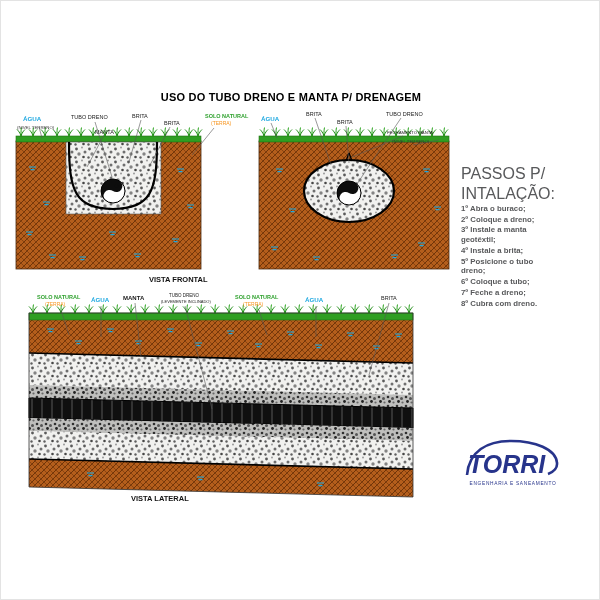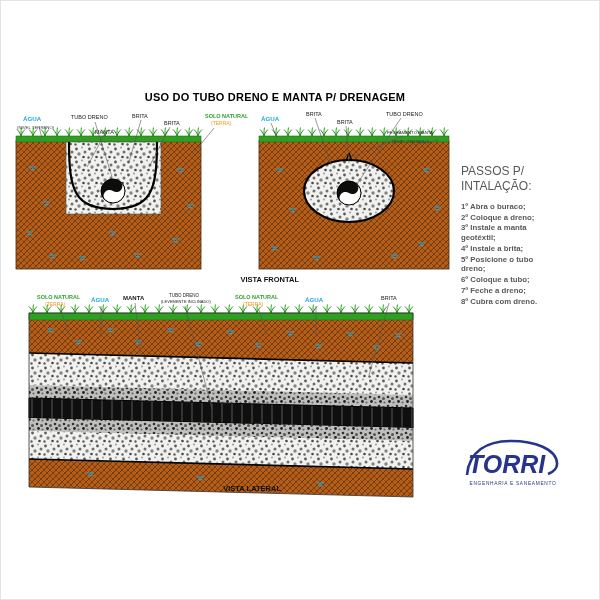--- a/index.html
+++ b/index.html
@@ -1,26 +1,26 @@
 <!DOCTYPE html>
 <html><head>
 <meta charset="utf-8">
 <style>
   * { margin:0; padding:0; box-sizing:border-box; }
   html,body { width:600px; height:600px; }
   body { background:#fff; font-family:"Liberation Sans", sans-serif; position:relative; overflow:hidden; }
   .canvas { position:absolute; inset:0; background:#fff; border:1px solid #e3e3e3; }
-  .title { position:absolute; left:94px; top:90px; width:360px; text-align:center;
+  .title { position:absolute; left:110px; top:90px; width:360px; text-align:center;
            font-size:11px; font-weight:bold; color:#000; letter-spacing:.2px; }
   .svg-abs { position:absolute; }
-  .vista { position:absolute; font-size:7.5px; font-weight:bold; color:#111; text-align:right; }
+  .vista { position:absolute; font-size:7.5px; font-weight:bold; color:#111; text-align:left; }
   .vista-frontal { left:148px; top:274px; width:150px; }
-  .vista-lateral { left:130px; top:483px; width:150px; }
+  .vista-lateral { left:130px; top:493px; width:150px; }
   .steps { position:absolute; left:460px; top:163px; width:96px; color:#58595b; }
-  .steps-heading { font-size:12px; line-height:1.25; margin-bottom:8px; color:#58595b; }
+  .steps-heading { font-size:16px; line-height:1.25; color:#58595b; }
   .step { font-size:7.8px; line-height:1.25; margin-bottom:1px;font-weight:bold; }
   svg text { font-family:"Liberation Sans", sans-serif; }
 </style>
 </head>
 <body>
 
 <div class="canvas">
 
   <svg width="0" height="0" style="position:absolute" aria-hidden="true">
     <defs>

